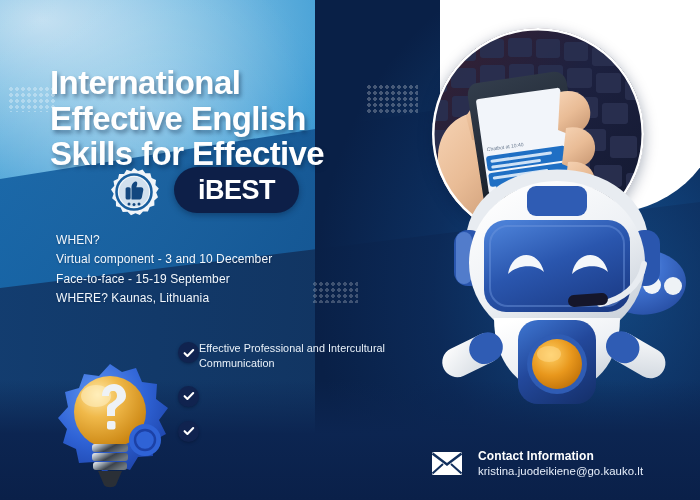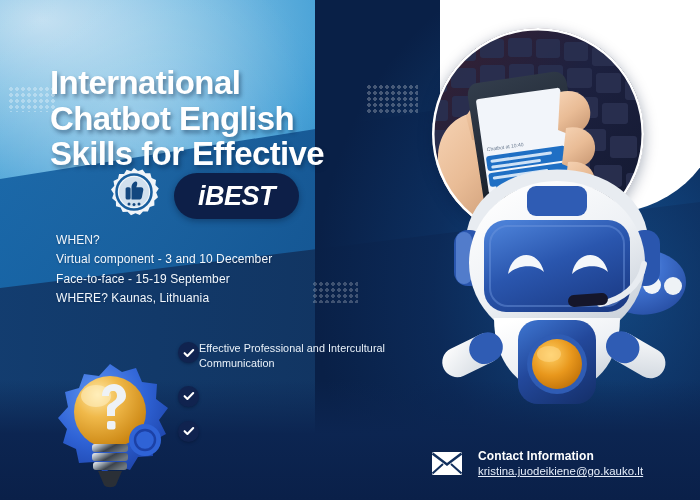--- a/index.html
+++ b/index.html
@@ -79,21 +79,21 @@
     font-weight: 700;
     letter-spacing: -.6px;
     text-shadow: 2px 3px 4px rgba(6,28,60,.45);
     margin-top: 32px;
   }
   .title .tl { display: block; white-space: nowrap; }
 
   
   .logo-row {
     position: absolute; left: 108px; top: 167px;
-    display: flex; align-items: flex-end; gap: 14px; font-style: italic;
+    display: flex; align-items: flex-start; gap: 14px;
   }
   .badge {
     width: 52px; height: 52px;
     position: relative;
     display: flex; align-items: center; justify-content: center;
   }
   .badge svg { width: 52px; height: 52px; display: block; }
   .ibest-pill {
     height: 46px;
     background: #0d1f48;
@@ -189,21 +189,21 @@
     display: flex; align-items: center; gap: 16px;
   }
   .env { flex: 0 0 auto; width: 30px; height: 23px; }
   .env svg { width: 30px; height: 23px; display: block; }
   .contact-title {
     color: #ffffff; font-size: 12px; font-weight: 700;
     letter-spacing: .1px; line-height: 1.35;
   }
   .contact-email {
     color: #e6eefa; font-size: 11.4px;
-    letter-spacing: .05px; line-height: 1.35; text-decoration: underline;
+    letter-spacing: .05px; line-height: 1.35;
   }
 </style>
 </head>
 <body>
 
 <div id="poster">
 
   <div class="bg-base"></div>
   <div class="bg-sheen"></div>
   <div class="bg-arc"></div>
@@ -402,21 +402,21 @@
 
       <g transform="rotate(30 196 188)">
         <rect x="172" y="168" width="62" height="30" rx="15" fill="url(#armg)"></rect>
         <rect x="170" y="168" width="34" height="30" rx="15" fill="#2f5cb4"></rect>
       </g>
     </svg>
   </div>
 
   <h1 class="title">
     <span class="tl">International</span>
-    <span class="tl">Chatbot English</span>
+    <span class="tl">Effective English</span>
     <span class="tl">Skills for Effective</span>
   </h1>
 
   <div class="dotgrid dg-a"></div>
   <div class="dotgrid dg-b"></div>
   <div class="dotgrid dg-c"></div>
 
   <div class="logo-row">
     <div class="badge">
       <svg viewBox="0 0 52 52" xmlns="http://www.w3.org/2000/svg">

